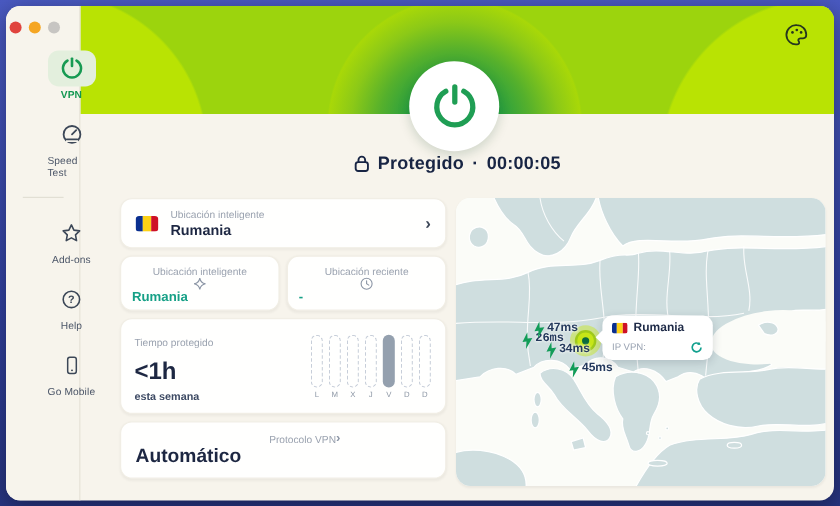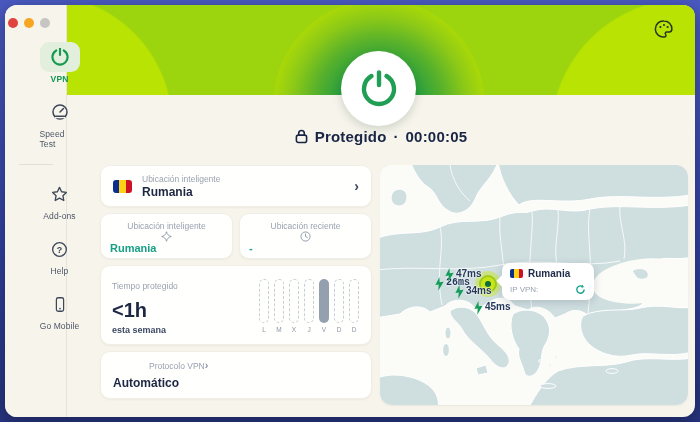--- a/index.html
+++ b/index.html
@@ -65,21 +65,21 @@
   .mini-value { font-size:11px; font-weight:bold; color:#16a086; }
   .card-time { height:80px; position:relative; padding:9px 11px; }
   .time-big { position:absolute; left:11px; bottom:22px; font-size:20px; font-weight:bold; color:#1d2742; }
   .time-sub { position:absolute; left:11px; bottom:9px; font-size:9px; font-weight:bold; color:#3d4a63; }
   .bars { position:absolute; right:12px; top:13px; display:flex; gap:5px; align-items:flex-end; }
   .bar-col { display:flex; flex-direction:column; align-items:center; gap:3px; }
   .bar { width:10px; height:44px; border:1px dashed #c7ced9; border-radius:5px; }
   .bar.filled { border:none; background:#94a0ae; }
   .bar-letter { font-size:6.5px; color:#8d97a5; }
   .card-protocol { height:48px; padding:8px 12px; display:flex; flex-direction:column; justify-content:space-between; cursor:pointer; }
-  .proto-top { display:flex; justify-content:flex-start; align-items:center;padding-left:36px; }
+  .proto-top { display:flex; justify-content:center; align-items:center;padding-left:36px; }
   
   .map-card { position:absolute; left:375px; top:160px; width:308px; height:240px; border-radius:12px; overflow:hidden; background:#fbfcf8; box-shadow:0 1px 2px rgba(40,40,30,.06); }
   .map-card svg.geo { position:absolute; inset:0; }
   .ping { position:absolute; display:flex; align-items:flex-start; gap:1px; }
   .ping-text { font-size:10px; font-weight:bold; color:#24395c; text-shadow:0 0 3px #fff,0 0 2px #fff; }
   .loc-glow { position:absolute; width:26px; height:26px; border-radius:50%; background:rgba(198,230,23,.45); }
   .loc-dot { position:absolute; width:18px; height:18px; border-radius:50%; background:#c6e617; border:2px solid #9fca1b; display:flex; align-items:center; justify-content:center; }
   .loc-core { width:6px; height:6px; border-radius:50%; background:#0c6b3d; }
   .map-tooltip {
     position:absolute; left:122px; top:98px; width:92px; height:37px;
@@ -262,21 +262,21 @@
             <div class="bar-letter">D</div>
           </div>
         </div>
     </div>
 
     <div class="card card-protocol">
       <div class="proto-top">
         <span class="card-label">Protocolo VPN</span>
         <span class="chevron" style="font-size:11px; color:#8b95a5;">›</span>
       </div>
-      <span class="card-value" style="font-size:12px;">Automático</span>
+      <span class="card-value" style="font-size:16px;">Automático</span>
     </div>
   </div>
 
   <div class="map-card">
     <svg class="geo" width="308" height="240" viewBox="0 0 308 240">
       <rect width="308" height="240" fill="#fbfcf8"></rect>
       <g fill="#cfdedf" stroke="#ffffff" stroke-width="1">
 
         <path d="M30,-4 L118,-4 C114,12 101,20 96,32 C91,45 79,52 69,46 C57,40 58,28 48,22 C39,16 34,6 30,-4 Z"></path>
 

